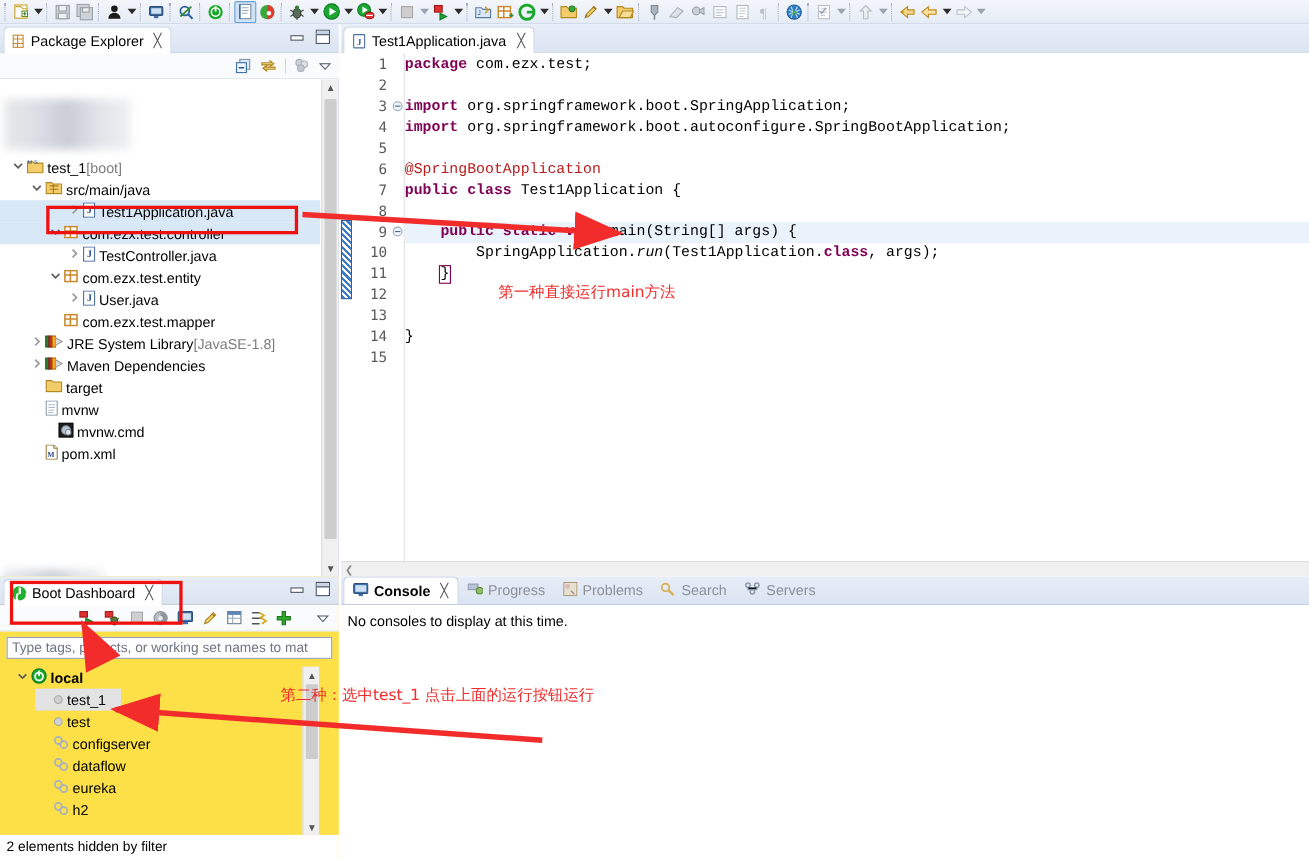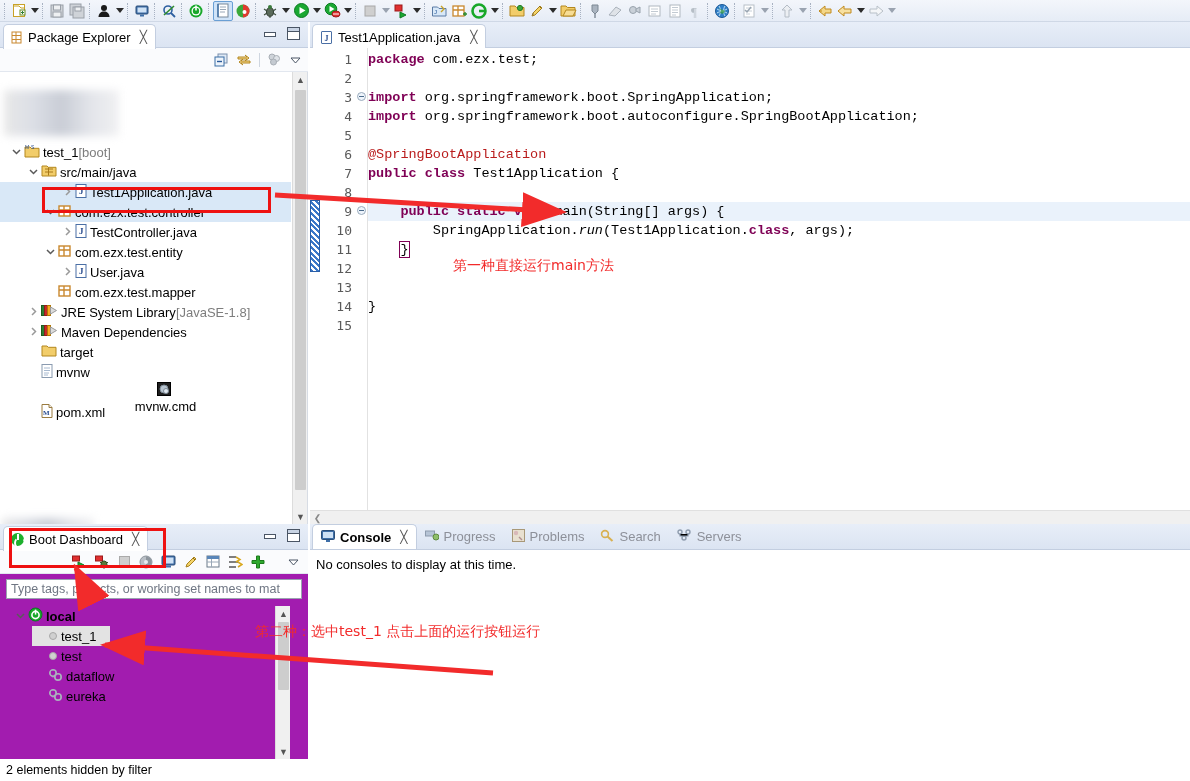--- a/index.html
+++ b/index.html
@@ -114,21 +114,21 @@
     font-size:9px;color:#555;
   }
   .vscroll .up{top:0;} .vscroll .down{bottom:0;}
   .vscroll .thumb {
     position:absolute; left:2px; width:11px; background:#cdcdcd; border-radius:1px;
   }
 
   
   .boot-panel {
     position:absolute; left:0; top:524px; width:308px; height:257px;
-    background:#a21caf;
+    background:#fde047;
   }
   .filter-box {
     margin:5px 6px 0 6px; height:20px;
     border:1px solid #9aa3b0; background:#fff;
     display:flex; align-items:center; padding:0 4px;
     font-size:12.5px; color:#6f7683;
     overflow:hidden;
   }
   .boot-tree { position:absolute; left:0; top:82px; right:0; bottom:22px; }
   .status-bar {
@@ -653,21 +653,21 @@
             <span class="tlabel">target</span>
           </div>
           <div class="trow" style="padding-left: 25px;">
             <span class="twist"></span>
             <span class="ico"><svg width="12" height="14" viewBox="0 0 12 14">
                 <rect x="1" y="0.5" width="10" height="13" fill="#fff" stroke="#8a9bb0"></rect>
                 <path d="M3 4h6M3 6.5h6M3 9h5M3 11h4" stroke="#a8bad0"></path>
               </svg></span>
             <span class="tlabel">mvnw</span>
           </div>
-          <div class="trow" style="padding-left: 37px; flex-direction: column;">
+          <div class="trow" style="padding-left: 37px;">
             <span class="twist"></span>
             <span class="ico"><svg width="14" height="14" viewBox="0 0 14 14">
                 <rect x="0.5" y="0.5" width="13" height="13" fill="#1e1e1e" stroke="#000"></rect>
                 <circle cx="7" cy="7" r="4" fill="#b8c4d0" stroke="#7d8a96"></circle>
                 <circle cx="9" cy="9" r="2.5" fill="#e0e8f0" stroke="#7d8a96"></circle>
               </svg></span>
             <span class="tlabel">mvnw.cmd</span>
           </div>
           <div class="trow" style="padding-left: 25px;">
             <span class="twist"></span>
@@ -796,30 +796,48 @@
               </svg></span>
             <span class="tlabel">test</span>
           </div>
           <div class="trow" style="padding-left: 32px;">
             <span class="twist"></span>
             <span class="ico"><svg width="15" height="14" viewBox="0 0 15 14">
                 <circle cx="5" cy="5" r="3.2" fill="none" stroke="#aab2bd" stroke-width="1.6"></circle>
                 <circle cx="10" cy="9" r="3.2" fill="none" stroke="#aab2bd" stroke-width="1.6"></circle>
                 <path d="M5 1v1.5M5 8v1.5M1.3 5h1.4M7.3 5h1.4M10 5v1.3M10 12v-1M6.3 9h1.2M12.3 9h1.2" stroke="#aab2bd" stroke-width="1.2"></path>
               </svg></span>
-            <span class="tlabel">dataflow</span>
+            <span class="tlabel">configserver</span>
           </div>
           <div class="trow" style="padding-left: 32px;">
             <span class="twist"></span>
             <span class="ico"><svg width="15" height="14" viewBox="0 0 15 14">
                 <circle cx="5" cy="5" r="3.2" fill="none" stroke="#aab2bd" stroke-width="1.6"></circle>
                 <circle cx="10" cy="9" r="3.2" fill="none" stroke="#aab2bd" stroke-width="1.6"></circle>
                 <path d="M5 1v1.5M5 8v1.5M1.3 5h1.4M7.3 5h1.4M10 5v1.3M10 12v-1M6.3 9h1.2M12.3 9h1.2" stroke="#aab2bd" stroke-width="1.2"></path>
               </svg></span>
+            <span class="tlabel">dataflow</span>
+          </div>
+          <div class="trow" style="padding-left: 32px;">
+            <span class="twist"></span>
+            <span class="ico"><svg width="15" height="14" viewBox="0 0 15 14">
+                <circle cx="5" cy="5" r="3.2" fill="none" stroke="#aab2bd" stroke-width="1.6"></circle>
+                <circle cx="10" cy="9" r="3.2" fill="none" stroke="#aab2bd" stroke-width="1.6"></circle>
+                <path d="M5 1v1.5M5 8v1.5M1.3 5h1.4M7.3 5h1.4M10 5v1.3M10 12v-1M6.3 9h1.2M12.3 9h1.2" stroke="#aab2bd" stroke-width="1.2"></path>
+              </svg></span>
             <span class="tlabel">eureka</span>
+          </div>
+          <div class="trow" style="padding-left: 32px;">
+            <span class="twist"></span>
+            <span class="ico"><svg width="15" height="14" viewBox="0 0 15 14">
+                <circle cx="5" cy="5" r="3.2" fill="none" stroke="#aab2bd" stroke-width="1.6"></circle>
+                <circle cx="10" cy="9" r="3.2" fill="none" stroke="#aab2bd" stroke-width="1.6"></circle>
+                <path d="M5 1v1.5M5 8v1.5M1.3 5h1.4M7.3 5h1.4M10 5v1.3M10 12v-1M6.3 9h1.2M12.3 9h1.2" stroke="#aab2bd" stroke-width="1.2"></path>
+              </svg></span>
+            <span class="tlabel">h2</span>
           </div>
         </div>
       <div class="vscroll" style="right:18px;">
         <div class="up">▲</div>
         <div class="thumb" style="top:16px;height:68px;"></div>
         <div class="down">▼</div>
       </div>
     </div>
 
     <div class="status-bar">

